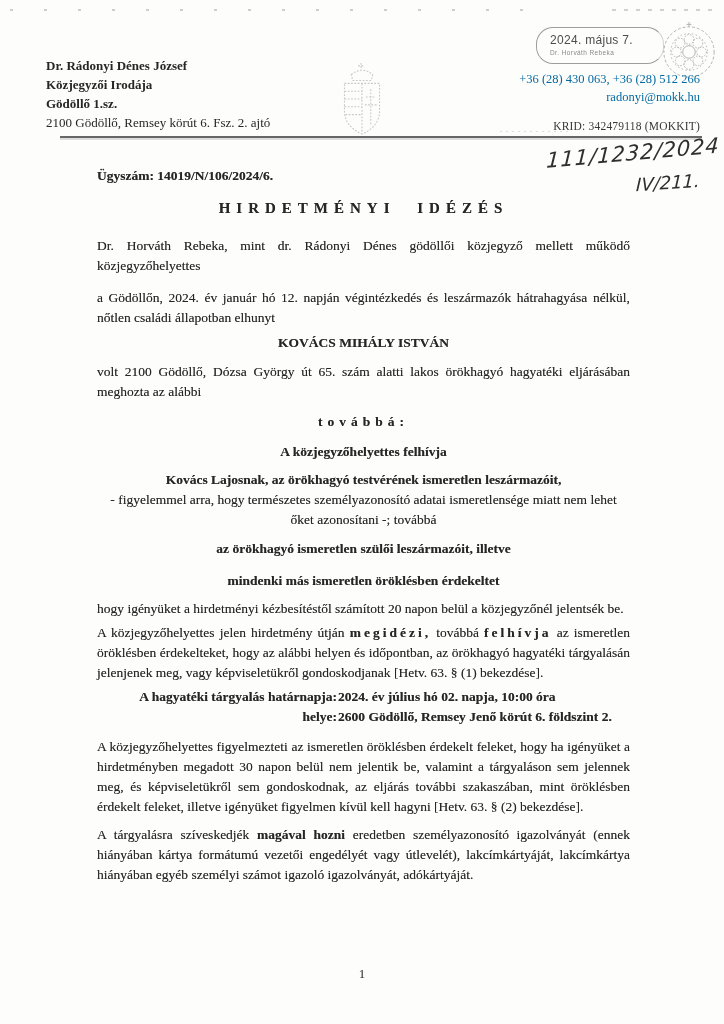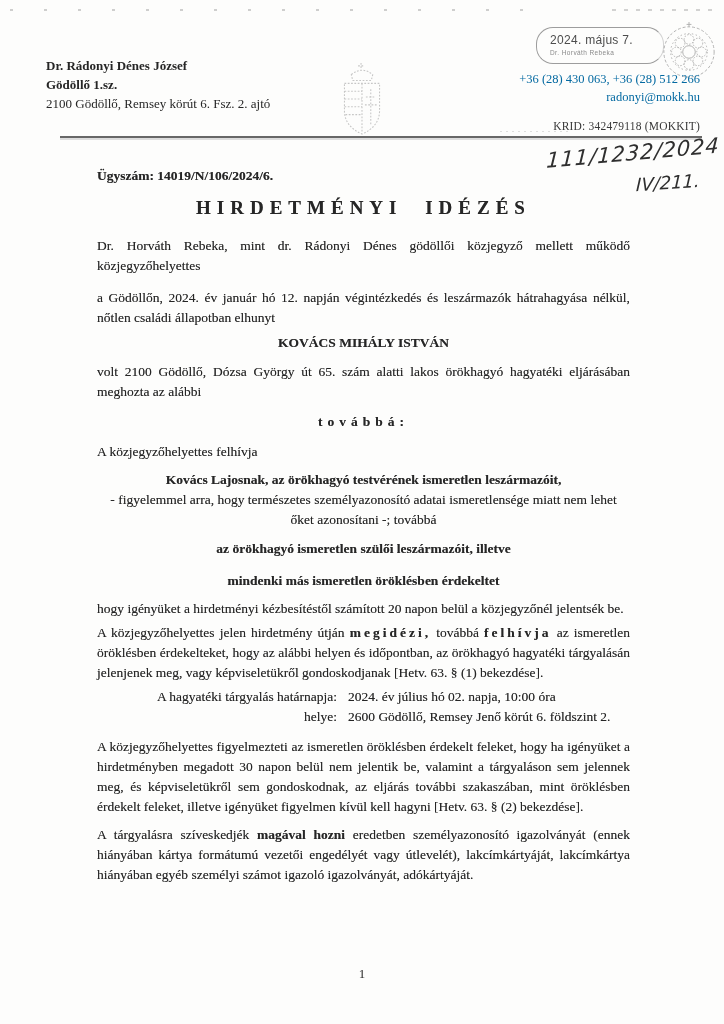--- a/index.html
+++ b/index.html
@@ -47,54 +47,55 @@
   
   .body{
     position:absolute;left:97px;top:166px;width:533px;
     font-size:13.5px;line-height:20px;text-align:justify;
     text-shadow:0 0 .4px rgba(20,20,20,.45);
   }
   .body p{margin:0;}
   .bold{font-weight:bold;}
   .spaced{letter-spacing:3px;}
   .b-case{font-weight:bold;}
-  .b-title{margin-top:12px !important;text-align:center;font-weight:bold;font-size:19px;
+  .b-title{margin-top:12px !important;text-align:center;font-weight:bold;font-size:15px;
     letter-spacing:6px;word-spacing:12px;}
   .b-intro{margin-top:18px !important;}
   .b-dintro{margin-top:12px !important;}
   .b-name{margin-top:5px !important;text-align:center;font-weight:bold;}
   .b-details{text-align:center;}
   .b-res{margin-top:9px !important;}
   .b-vegzest{margin-top:10px !important;text-align:center;font-weight:bold;letter-spacing:5px;}
-  .b-calls{margin-top:10px !important;text-align:left;}
+  .b-calls{margin-top:10px !important;text-align:center;font-weight:bold;}
   .b-addr1{margin-top:8px !important;text-align:center;}
   .b-addr2{margin-top:9px !important;text-align:center;font-weight:bold;}
   .b-addr3{margin-top:12px !important;text-align:center;font-weight:bold;}
   .b-deadline{margin-top:8px !important;}
   .b-summons{margin-top:4px !important;}
   .b-hearing{margin-top:4px !important;display:grid;grid-template-columns:240px 1fr;
-    column-gap:11px;font-weight:normal;}
+    column-gap:1px;font-weight:bold;}
   .b-hearing .lbl{text-align:right;}
   .b-hearing .val{text-align:left;}
   .b-warning{margin-top:10px !important;}
   .b-bring{margin-top:8px !important;}
   .page-num{position:absolute;left:0;right:0;top:966px;text-align:center;
     font-size:13px;color:#2a2a2a;}
 </style>
 </head>
 <body>
 
 <div class="page">
 
   <div class="noise noise-1"></div>
   <div class="noise noise-2"></div>
   <div class="noise noise-3"></div>
 
   <div class="office-block">
     <div class="b">Dr. Rádonyi Dénes József</div>
+    <div class="b">Közjegyzői Irodája</div>
     <div class="b">Gödöllő 1.sz.</div>
     <div>2100 Gödöllő, Remsey körút 6. Fsz. 2. ajtó</div>
   </div>
 
   <div class="emblem">
     <svg viewBox="0 0 56 80" width="56" height="78" aria-hidden="true">
       <g stroke="#9a9a9a" fill="none" stroke-width="1.1" stroke-dasharray="1.8 1.6">
         <path d="M27 3 v6 M24 6 h6"></path>
         <path d="M17 15 q11 -9 22 0 l-1.5 6 h-19 z"></path>
         <path d="M10 24 h36 v28 q0 16 -18 24 q-18 -8 -18 -24 z"></path>

